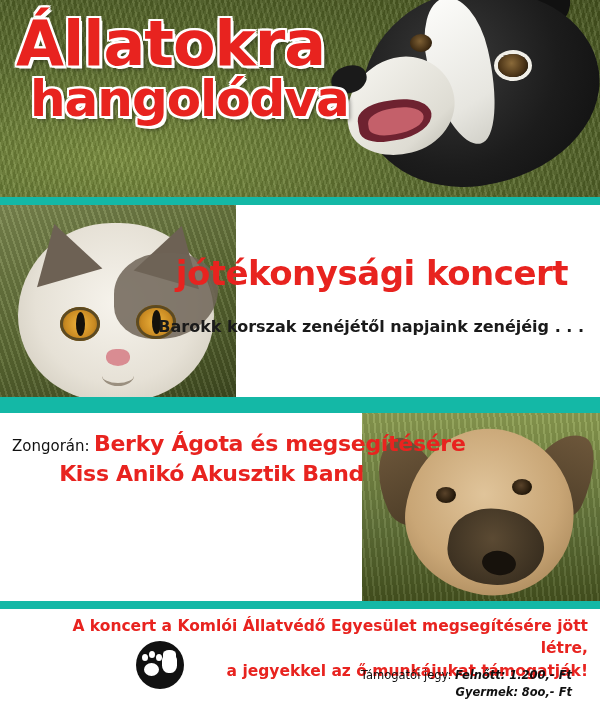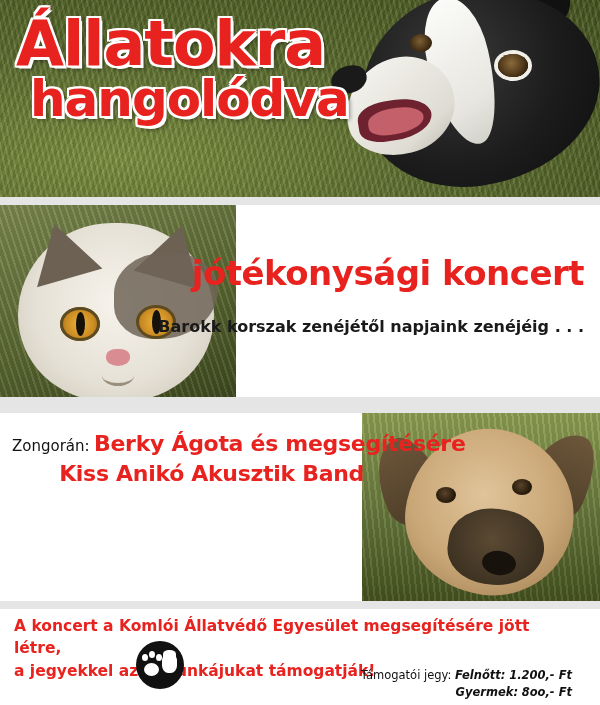--- a/index.html
+++ b/index.html
@@ -7,21 +7,21 @@
     padding: 0;
     background: #ffffff;
   }
   body {
     font-family: "Liberation Sans", sans-serif;
   }
   .poster {
     position: relative;
     width: 600px;
     height: 705px;
-    background: #e5e5e5;
+    background: #14b8a6;
     overflow: hidden;
   }
 
   
   .panel-dog-top {
     position: absolute;
     left: 0;
     top: 0;
     width: 600px;
     height: 197px;
@@ -247,21 +247,21 @@
   }
   .cat-text {
     position: absolute;
     left: 240px;
     top: 0;
     right: 8px;
     bottom: 0;
   }
   .concert-title {
     position: absolute;
-    right: 8px;
+    right: 24px;
     top: 48px;
     font-family: "DejaVu Sans", sans-serif;
     font-weight: bold;
     font-size: 34px;
     color: #e8231f;
     letter-spacing: -0.5px;
     white-space: nowrap;
   }
   .concert-sub {
     position: absolute;
@@ -378,24 +378,24 @@
   .footer {
     position: absolute;
     left: 0;
     top: 609px;
     width: 600px;
     height: 96px;
     background: #ffffff;
   }
   .footer-text {
     position: absolute;
-    right: 20px;
+    right: 12px;
     top: 6px;
     width: 566px;
-    text-align: left;
+    text-align: right;
     font-family: "DejaVu Sans", sans-serif;
     font-weight: bold;
     font-size: 15.5px;
     color: #e8231f;
     line-height: 1.45;
   }
   .paw-logo {
     position: absolute;
     left: 136px;
     top: 32px;

